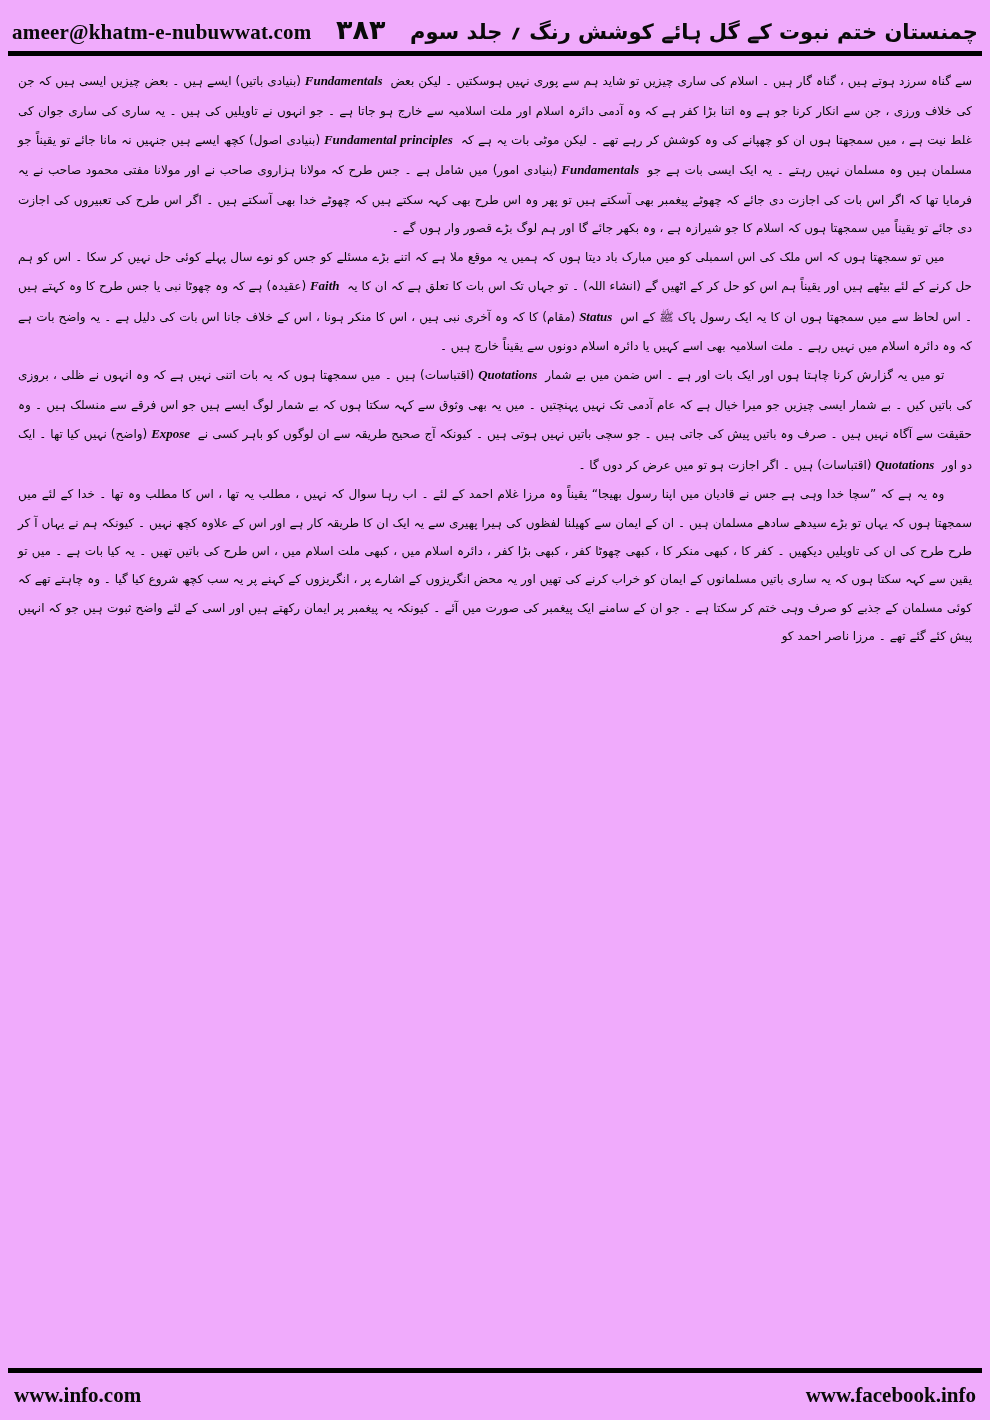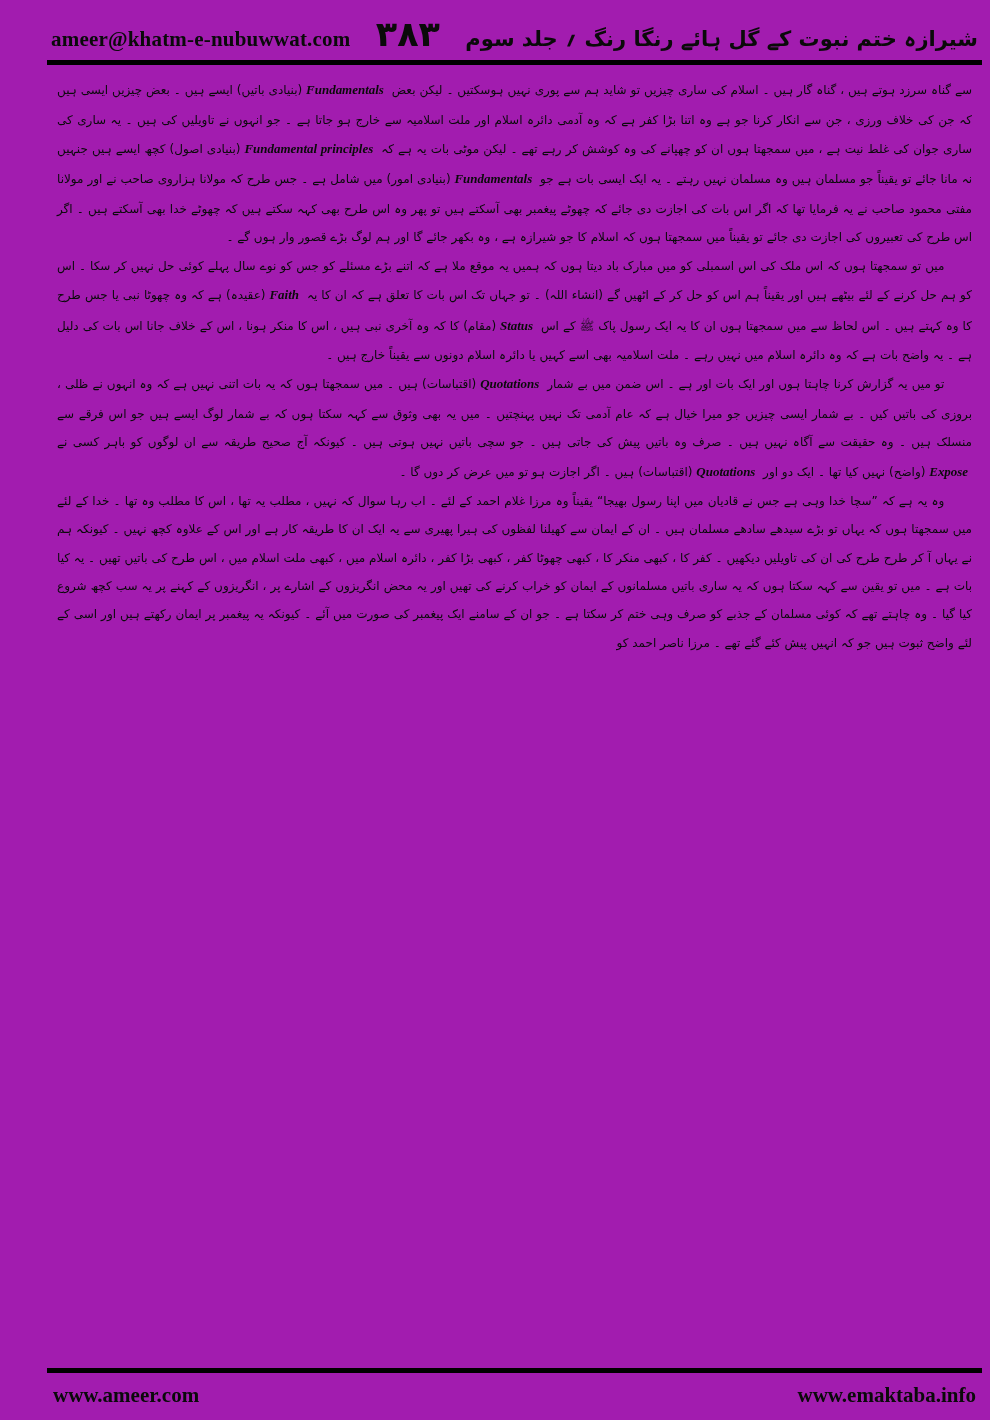--- a/index.html
+++ b/index.html
@@ -1,43 +1,42 @@
 <!DOCTYPE html>
 <html lang="ur"><head>
 <meta charset="utf-8">
 <style>
   html, body { margin: 0; padding: 0; background: #e8e8e8; }
   .page {
     width: 990px;
     height: 1420px;
     margin: 0 auto;
-    background: #a21caf;
+    background: #f0abfc;
     box-sizing: border-box;
     display: flex;
     flex-direction: column;
     font-family: "DejaVu Sans", sans-serif;
     color: #0a0a0a;
     overflow: hidden;
-    padding-left: 39px;
   }
   .page-header {
     display: flex;
     justify-content: space-between;
     align-items: baseline;
     padding: 14px 12px 4px 12px;
     direction: ltr;
   }
   .page-header .email {
     font-family: "Liberation Serif", serif;
     font-weight: bold;
     font-size: 21px;
     letter-spacing: 0.2px;
   }
   .page-header .pageno {
-    font-size: 35px;
+    font-size: 27px;
     font-weight: bold;
     font-family: "DejaVu Sans", sans-serif;
   }
   .page-header .book-title {
     direction: rtl;
     font-size: 21px;
     font-weight: bold;
   }
   .rule {
     height: 5px;
@@ -78,32 +77,32 @@
   }
 </style>
 </head>
 <body>
 
 <div class="page">
 
   <div class="page-header">
     <span class="email">ameer@khatm-e-nubuwwat.com</span>
     <span class="pageno">۳۸۳</span>
-    <span class="book-title">شیرازہ ختم نبوت کے گل ہائے رنگا رنگ ؍ جلد سوم</span>
+    <span class="book-title">چمنستان ختم نبوت کے گل ہائے کوشش رنگ ؍ جلد سوم</span>
   </div>
 
   <div class="rule"></div>
 
   <div class="body-text">
       <p class="para"><span class="ur">سے گناہ سرزد ہوتے ہیں ، گناہ گار ہیں ۔ اسلام کی ساری چیزیں تو شاید ہم سے پوری نہیں ہوسکتیں ۔ لیکن بعض</span> <span class="en">Fundamentals</span><span class="ur">(بنیادی باتیں) ایسے ہیں ۔ بعض چیزیں ایسی ہیں کہ جن کی خلاف ورزی ، جن سے انکار کرنا جو ہے وہ اتنا بڑا کفر ہے کہ وہ آدمی دائرہ اسلام اور ملت اسلامیہ سے خارج ہو جاتا ہے ۔ جو انہوں نے تاویلیں کی ہیں ۔ یہ ساری کی ساری جوان کی غلط نیت ہے ، میں سمجھتا ہوں ان کو چھپانے کی وہ کوشش کر رہے تھے ۔ لیکن موٹی بات یہ ہے کہ</span> <span class="en">Fundamental principles</span><span class="ur">(بنیادی اصول) کچھ ایسے ہیں جنہیں نہ مانا جائے تو یقیناً جو مسلمان ہیں وہ مسلمان نہیں رہتے ۔ یہ ایک ایسی بات ہے جو</span> <span class="en">Fundamentals</span><span class="ur">(بنیادی امور) میں شامل ہے ۔ جس طرح کہ مولانا ہزاروی صاحب نے اور مولانا مفتی محمود صاحب نے یہ فرمایا تھا کہ اگر اس بات کی اجازت دی جائے کہ چھوٹے پیغمبر بھی آسکتے ہیں تو پھر وہ اس طرح بھی کہہ سکتے ہیں کہ چھوٹے خدا بھی آسکتے ہیں ۔ اگر اس طرح کی تعبیروں کی اجازت دی جائے تو یقیناً میں سمجھتا ہوں کہ اسلام کا جو شیرازہ ہے ، وہ بکھر جائے گا اور ہم لوگ بڑے قصور وار ہوں گے ۔</span></p>
       <p class="para indent"><span class="ur">میں تو سمجھتا ہوں کہ اس ملک کی اس اسمبلی کو میں مبارک باد دیتا ہوں کہ ہمیں یہ موقع ملا ہے کہ اتنے بڑے مسئلے کو جس کو نوے سال پہلے کوئی حل نہیں کر سکا ۔ اس کو ہم حل کرنے کے لئے بیٹھے ہیں اور یقیناً ہم اس کو حل کر کے اٹھیں گے (انشاء اللہ) ۔ تو جہاں تک اس بات کا تعلق ہے کہ ان کا یہ</span> <span class="en">Faith</span><span class="ur">(عقیدہ) ہے کہ وہ چھوٹا نبی یا جس طرح کا وہ کہتے ہیں ۔ اس لحاظ سے میں سمجھتا ہوں ان کا یہ ایک رسول پاک ﷺ کے اس</span> <span class="en">Status</span><span class="ur">(مقام) کا کہ وہ آخری نبی ہیں ، اس کا منکر ہونا ، اس کے خلاف جانا اس بات کی دلیل ہے ۔ یہ واضح بات ہے کہ وہ دائرہ اسلام میں نہیں رہے ۔ ملت اسلامیہ بھی اسے کہیں یا دائرہ اسلام دونوں سے یقیناً خارج ہیں ۔</span></p>
       <p class="para indent"><span class="ur">تو میں یہ گزارش کرنا چاہتا ہوں اور ایک بات اور ہے ۔ اس ضمن میں بے شمار</span> <span class="en">Quotations</span><span class="ur">(اقتباسات) ہیں ۔ میں سمجھتا ہوں کہ یہ بات اتنی نہیں ہے کہ وہ انہوں نے ظلی ، بروزی کی باتیں کیں ۔ بے شمار ایسی چیزیں جو میرا خیال ہے کہ عام آدمی تک نہیں پہنچتیں ۔ میں یہ بھی وثوق سے کہہ سکتا ہوں کہ بے شمار لوگ ایسے ہیں جو اس فرقے سے منسلک ہیں ۔ وہ حقیقت سے آگاہ نہیں ہیں ۔ صرف وہ باتیں پیش کی جاتی ہیں ۔ جو سچی باتیں نہیں ہوتی ہیں ۔ کیونکہ آج صحیح طریقہ سے ان لوگوں کو باہر کسی نے</span> <span class="en">Expose</span><span class="ur">(واضح) نہیں کیا تھا ۔ ایک دو اور</span> <span class="en">Quotations</span><span class="ur">(اقتباسات) ہیں ۔ اگر اجازت ہو تو میں عرض کر دوں گا ۔</span></p>
       <p class="para indent"><span class="ur">وہ یہ ہے کہ ”سچا خدا وہی ہے جس نے قادیان میں اپنا رسول بھیجا“ یقیناً وہ مرزا غلام احمد کے لئے ۔ اب رہا سوال کہ نہیں ، مطلب یہ تھا ، اس کا مطلب وہ تھا ۔ خدا کے لئے میں سمجھتا ہوں کہ یہاں تو بڑے سیدھے سادھے مسلمان ہیں ۔ ان کے ایمان سے کھیلنا لفظوں کی ہیرا پھیری سے یہ ایک ان کا طریقہ کار ہے اور اس کے علاوہ کچھ نہیں ۔ کیونکہ ہم نے یہاں آ کر طرح طرح کی ان کی تاویلیں دیکھیں ۔ کفر کا ، کبھی منکر کا ، کبھی چھوٹا کفر ، کبھی بڑا کفر ، دائرہ اسلام میں ، کبھی ملت اسلام میں ، اس طرح کی باتیں تھیں ۔ یہ کیا بات ہے ۔ میں تو یقین سے کہہ سکتا ہوں کہ یہ ساری باتیں مسلمانوں کے ایمان کو خراب کرنے کی تھیں اور یہ محض انگریزوں کے اشارے پر ، انگریزوں کے کہنے پر یہ سب کچھ شروع کیا گیا ۔ وہ چاہتے تھے کہ کوئی مسلمان کے جذبے کو صرف وہی ختم کر سکتا ہے ۔ جو ان کے سامنے ایک پیغمبر کی صورت میں آئے ۔ کیونکہ یہ پیغمبر پر ایمان رکھتے ہیں اور اسی کے لئے واضح ثبوت ہیں جو کہ انہیں پیش کئے گئے تھے ۔ مرزا ناصر احمد کو</span>  </p>
     </div>
 
   <div class="rule"></div>
 
   <div class="page-footer">
-    <span>www.ameer.com</span>
-    <span>www.emaktaba.info</span>
+    <span>www.info.com</span>
+    <span>www.facebook.info</span>
   </div>
 
 </div>
 
 </body></html>

